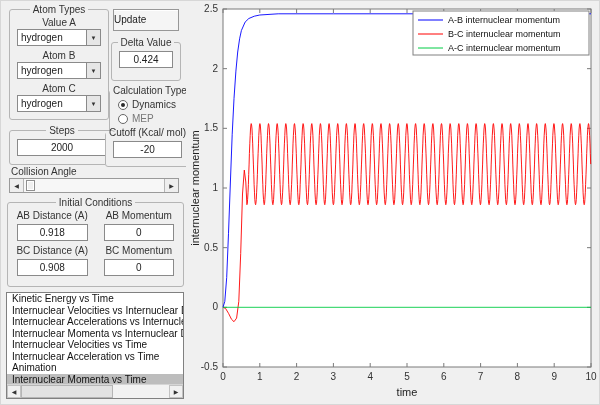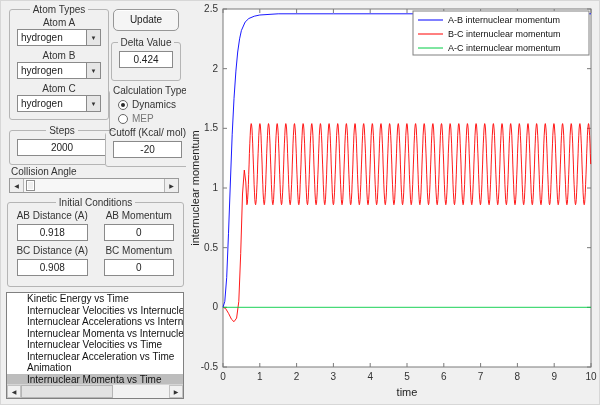--- a/index.html
+++ b/index.html
@@ -9,53 +9,53 @@
     background: #f0f0f0; overflow: hidden;
     font-family: "Liberation Sans", sans-serif; font-size: 10px; color: #222;
     border: 1px solid #d7d7d7;
   }
   fieldset { position: absolute; border: 1px solid #b5b5b5; border-radius: 3px; background: #f0f0f0; padding: 0 0 11px 0; }
   legend { margin: 0 auto; padding: 0 3px; font-size: 10px; color: #333; white-space: nowrap; }
   .ctl-label { display: block; text-align: center; font-size: 10px; color: #333; margin: 2px 0 1px; }
   .dropdown { position: relative; height: 17px; background: #fff; border: 1px solid #8a8a8a; margin: 0 7px 4px 7px; display: flex; align-items: center; padding-left: 3px; }
   .dropdown .dd-btn { position: absolute; right: 0; top: 0; bottom: 0; width: 14px; background: #e6e6e6; border-left: 1px solid #8a8a8a; display: flex; align-items: center; justify-content: center; font-size: 6px; color: #333; }
   .textfield { display: block; background: #fff; border: 1px solid #8a8a8a; height: 17px; text-align: center; line-height: 15px; margin: 3px 7px 0 7px; }
-  .btn { position: absolute; background: #f5f5f5; border: 1px solid #979797; border-radius: 5px; text-align: center; box-shadow: inset 0 1px 0 #fff; line-height: 20px; }
+  .btn { position: absolute; background: #f5f5f5; border: 1px solid #979797; border-radius: 0; text-align: left; box-shadow: inset 0 1px 0 #fff; line-height: 20px; }
   .radio-row { display: flex; align-items: center; gap: 4px; margin: 3px 0 0 8px; }
   .radio { width: 10px; height: 10px; border-radius: 50%; border: 1px solid #666; background: #fff; position: relative; flex: 0 0 auto; }
   .radio.checked::after { content: ''; position: absolute; left: 2px; top: 2px; width: 4px; height: 4px; border-radius: 50%; background: #2b2b2b; }
   .radio-label { font-size: 10px; color: #333; }
   .plain-label { position: absolute; font-size: 10px; color: #333; }
   .slider { position: absolute; display: flex; height: 15px; border: 1px solid #9a9a9a; background: #f7f7f7; }
   .slider .sbtn { width: 14px; display: flex; align-items: center; justify-content: center; font-size: 6px; color: #333; background: #eee; flex: 0 0 auto; }
   .slider .sbtn.left { border-right: 1px solid #b5b5b5; }
   .slider .sbtn.right { border-left: 1px solid #b5b5b5; }
   .slider .track { flex: 1; position: relative; }
   .slider .thumb { position: absolute; left: 2px; top: 1px; width: 9px; height: 11px; background: #f0f0f0; border: 1px solid #8f8f8f; box-shadow: inset 0 0 0 1px #fff; }
   .listbox { position: absolute; background: #fff; border: 1px solid #808080; overflow: hidden; }
   .listbox .items { position: absolute; left: 0; right: 0; top: 0; bottom: 14px; overflow: hidden; }
-  .listbox .item { height: 11.5px; line-height: 11.5px; padding-left: 20px; white-space: nowrap; overflow: hidden; font-size: 10px; color: #111; }
+  .listbox .item { height: 11.5px; line-height: 11.5px; padding-left: 5px; white-space: nowrap; overflow: hidden; font-size: 10px; color: #111; }
   .listbox .item.selected { background: #bdbdbd; }
   .hscroll { position: absolute; left: 0; right: 0; bottom: 0; height: 14px; background: #f2f2f2; border-top: 1px solid #d5d5d5; display: flex; }
   .hscroll .sbtn { width: 14px; height: 13px; font-size: 6px; display: flex; align-items: center; justify-content: center; border: 1px solid #c2c2c2; background: #f0f0f0; color: #333; flex: 0 0 auto; }
   .hscroll .track { flex: 1; position: relative; }
   .hscroll .thumb { position: absolute; left: 0; top: 0; width: 62%; height: 13px; background: #e2e2e2; border: 1px solid #b5b5b5; }
   .plot-area { position: absolute; left: 185px; top: 0; width: 415px; height: 405px; background: #f0f0f0; }
   .tick { font-size: 10px; fill: #333; font-family: "Liberation Sans", sans-serif; }
   .axis-label { font-size: 11px; fill: #222; font-family: "Liberation Sans", sans-serif; }
   .legend-text { font-size: 9px; fill: #111; font-family: "Liberation Sans", sans-serif; }
 </style>
 </head>
 <body>
 
 <div class="app">
 
   <fieldset style="left:8px; top:3px; width:100px; height:116px;">
     <legend>Atom Types</legend>
-    <span class="ctl-label">Atom A</span>
+    <span class="ctl-label">Value A</span>
     <div class="dropdown">
       <span>hydrogen</span>
       <span class="dd-btn">▼</span>
     </div>
     <span class="ctl-label">Atom B</span>
     <div class="dropdown">
       <span>hydrogen</span>
       <span class="dd-btn">▼</span>
     </div>
     <span class="ctl-label">Atom C</span>

